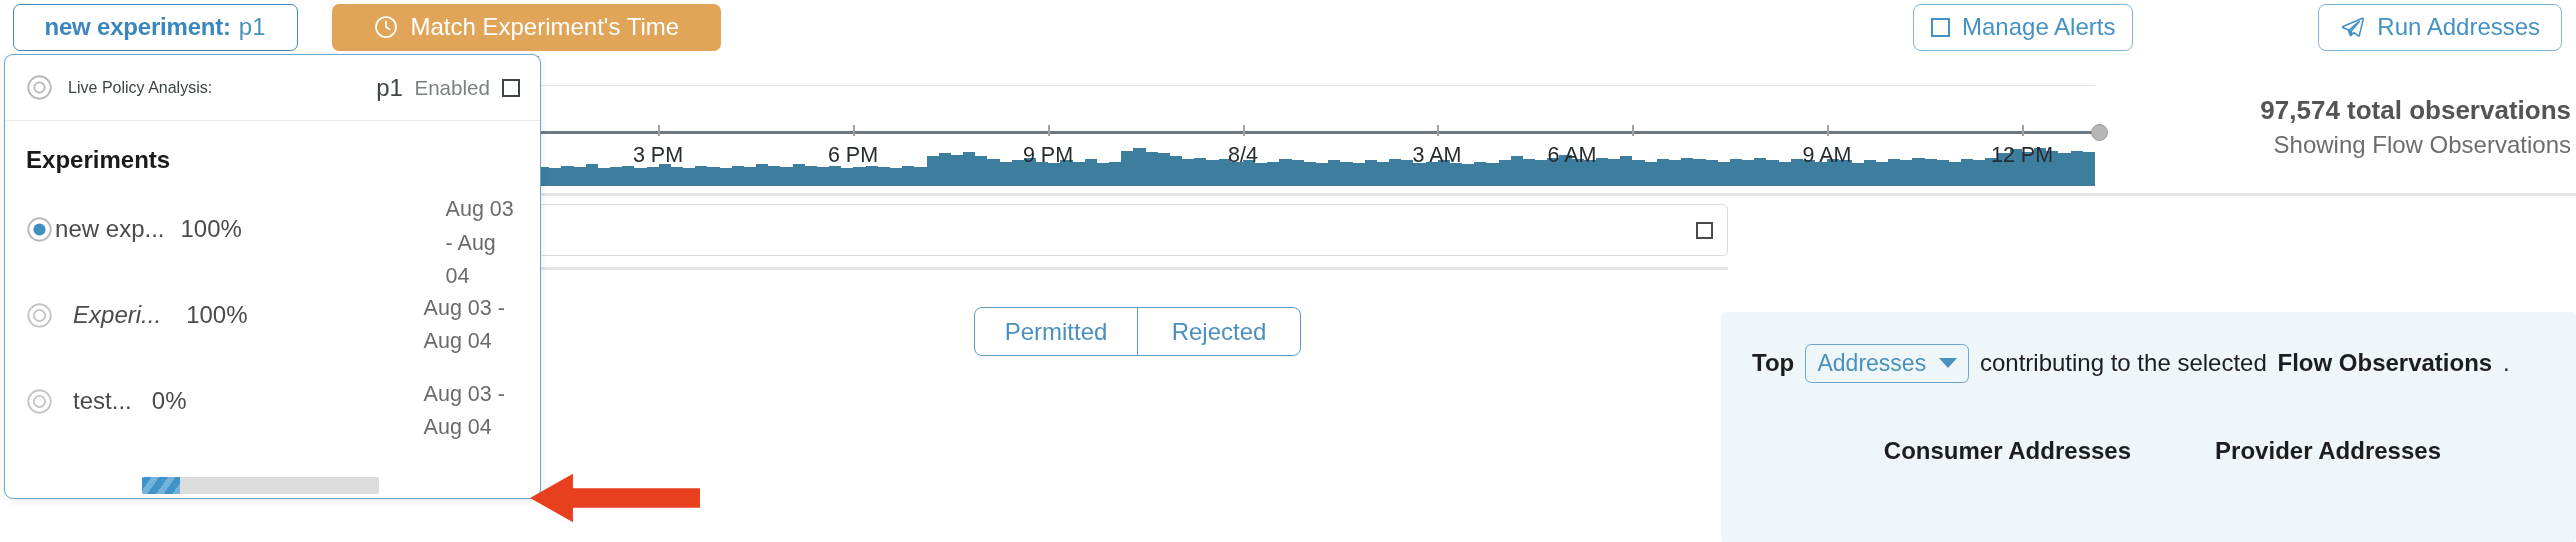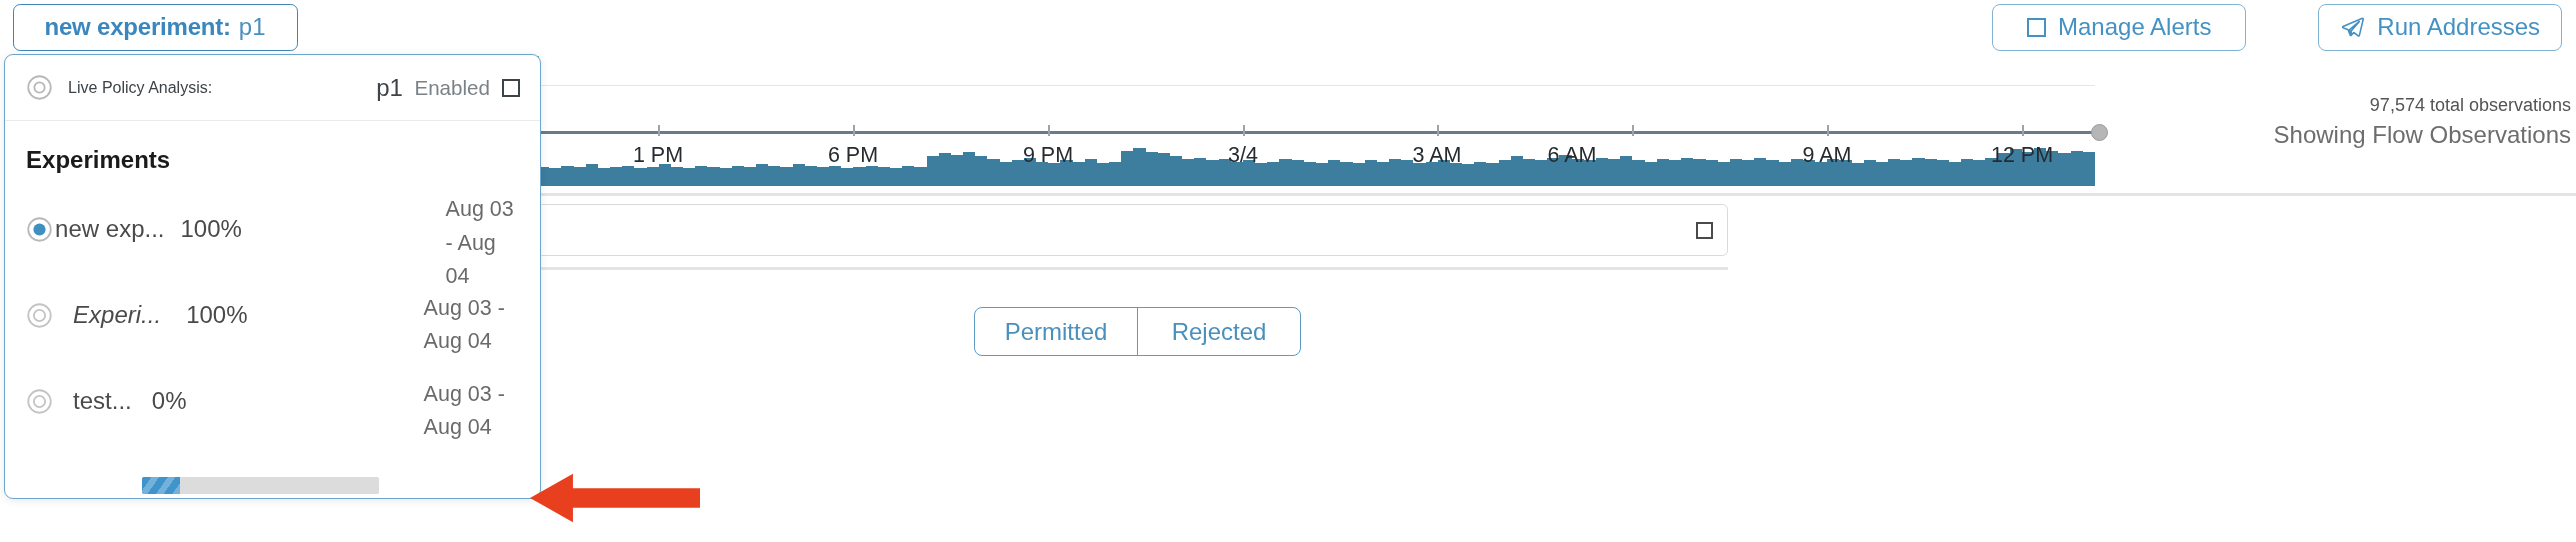--- a/index.html
+++ b/index.html
@@ -38,21 +38,21 @@
   .clock-ic { width: 24px; height: 24px; display:block; }
 
   .hdr-btn {
     position: absolute; top: 3.6px; height: 47px;
     background: #ffffff;
     border: 1.8px solid #7fb4d4;
     border-radius: 8px;
     display: flex; align-items: center; justify-content: center; gap: 12.5px;
     color: #4491c4; font-size: 24px; white-space: nowrap;
   }
-  #manage-alerts-btn { left: 1992px; width: 254px; }
+  #manage-alerts-btn { left: 1913px; width: 220px; }
   #run-experiment-btn { left: 2318px; width: 244px; }
   .sq-ic { width: 19px; height: 19px; border: 2.2px solid #4491c4; display:block; }
   .send-ic { width: 25px; height: 25px; display: block; }
 
   
   .chart-wrap { position: absolute; left: 0px; top: 56px; width: 2087px; height: 116px; }
   .chart-left-rule { position: absolute; left: 537px; top: 56px; width: 1.8px; height: 116px; background: #6fa8c8; }
   .chart-grid {
     position: absolute; left: 537px; top: 85px; width: 1558px; height: 0.9px; background: #e6e6e6;
   }
@@ -62,21 +62,21 @@
   .axis-line { position: absolute; left: 539px; top: 131px; width: 1557px; height: 2.7px; background: #6b7a85; }
   .axis-tick { position: absolute; top: 125px; width: 1.8px; height: 10.7px; background: #9aa4ab; }
   .axis-lbl { position: absolute; top: 143px; font-size: 21.5px; color: #262b30; transform: translateX(-50%); white-space: nowrap; }
   .axis-knob {
     position: absolute; top: 124px; left: 2091px;
     width: 17px; height: 17px; border-radius: 50%;
     background: #b6b6b6; border: 0.9px solid #9a9a9a;
   }
 
   .obs-box { position: absolute; left: 2141px; top: 95px; width: 430px; text-align: right; }
-  .obs-total { font-size: 18px; font-weight: normal; color: #545454; white-space: nowrap; }
+  .obs-total { font-size: 26px; font-weight: bold; color: #545454; white-space: nowrap; }
   .obs-sub { font-size: 24px; color: #6d6d6d; margin-top: 5.4px; white-space: nowrap; }
   .mid-rule-top { position: absolute; left: 537px; top: 193px; width: 2039px; height: 2.7px; background: #e4e4e4; }
   .mid-rule-bot { position: absolute; left: 537px; top: 267px; width: 1191px; height: 2.7px; background: #e4e4e4; }
   .mid-left-rule { position: absolute; left: 537px; top: 193px; width: 1.8px; height: 77px; background: #6fa8c8; }
 
   .search-field {
     position: absolute; left: 537px; top: 204px; width: 1191px; height: 52px;
     border: 0.9px solid #d9d9d9; border-radius: 5.4px; background: #fff;
   }
   .search-sq {
@@ -331,27 +331,27 @@
         <i style="height: 85.7143%; background: rgb(61, 125, 158);"></i>
         <i style="height: 92.8571%; background: rgb(61, 125, 158);"></i>
         <i style="height: 89.2857%; background: rgb(61, 125, 158);"></i>
       </div>
   </div>
   <div class="chart-left-rule"></div>
   <div class="chart-grid"></div>
   <div class="axis-line"></div>
   <div id="axis-ticks">
       <div class="axis-tick" style="left: 658px;"></div>
-      <div class="axis-lbl" style="left: 658px;">1 PM</div>
+      <div class="axis-lbl" style="left: 658px;">3 PM</div>
       <div class="axis-tick" style="left: 853px;"></div>
       <div class="axis-lbl" style="left: 853px;">6 PM</div>
       <div class="axis-tick" style="left: 1048px;"></div>
       <div class="axis-lbl" style="left: 1048px;">9 PM</div>
       <div class="axis-tick" style="left: 1243px;"></div>
-      <div class="axis-lbl" style="left: 1243px;">3/4</div>
+      <div class="axis-lbl" style="left: 1243px;">8/4</div>
       <div class="axis-tick" style="left: 1437px;"></div>
       <div class="axis-lbl" style="left: 1437px;">3 AM</div>
       <div class="axis-tick" style="left: 1632px;"></div>
       <div class="axis-lbl" style="left: 1572px;">6 AM</div>
       <div class="axis-tick" style="left: 1827px;"></div>
       <div class="axis-lbl" style="left: 1827px;">9 AM</div>
       <div class="axis-tick" style="left: 2022px;"></div>
       <div class="axis-lbl" style="left: 2022px;">12 PM</div>
     </div>
   <div class="axis-knob"></div>
@@ -367,27 +367,50 @@
 
   <div class="search-field">
     <span class="search-sq"></span>
   </div>
 
   <div class="pr-group">
     <div id="tab-permitted">Permitted</div>
     <div id="tab-rejected">Rejected</div>
   </div>
 
+  <div class="top-panel">
+    <div class="top-line">
+      <span class="bold">Top</span>
+      <span class="addr-select">
+        <span class="txt">Addresses</span>
+        <span class="caret"></span>
+      </span>
+      <span>contributing to the selected</span>
+      <span class="bold">Flow Observations</span>
+      <span>.</span>
+    </div>
+    <div class="col-hdrs">
+      <span id="consumer-addresses-header">Consumer Addresses</span>
+      <span id="provider-addresses-header">Provider Addresses</span>
+    </div>
+  </div>
 
   <div class="topbar">
     <div class="exp-chip">
       <span class="lbl">new experiment:</span>
       <span class="val">p1</span>
     </div>
 
+    <div class="match-btn">
+      <svg class="clock-ic" viewBox="0 0 24 24">
+        <circle cx="12" cy="12" r="10" fill="none" stroke="#ffffff" stroke-width="1.7"></circle>
+        <path d="M12 6.4 V12 L15.6 14.4" fill="none" stroke="#ffffff" stroke-width="1.7" stroke-linecap="round"></path>
+      </svg>
+      <span>Match Experiment's Time</span>
+    </div>
 
     <div class="hdr-btn" id="manage-alerts-btn">
       <span class="sq-ic"></span>
       <span>Manage Alerts</span>
     </div>
 
     <div class="hdr-btn" id="run-experiment-btn">
       <svg class="send-ic" viewBox="0 0 24 24">
         <path d="M21.5 3.2 2.9 11.1c-.5.2-.5.9 0 1.1l4.9 1.9 2 5.2c.2.5.8.6 1.1.2l2.3-2.7 4.3 3.2c.4.3 1 .1 1.1-.4l3.7-15.5c.1-.6-.4-1.1-.8-.9zM9 14.3l9.6-8.1-7.9 9.1.3 3.2-2-4.2z" fill="none" stroke="#4491c4" stroke-width="1.5" stroke-linejoin="round"></path>
       </svg>

